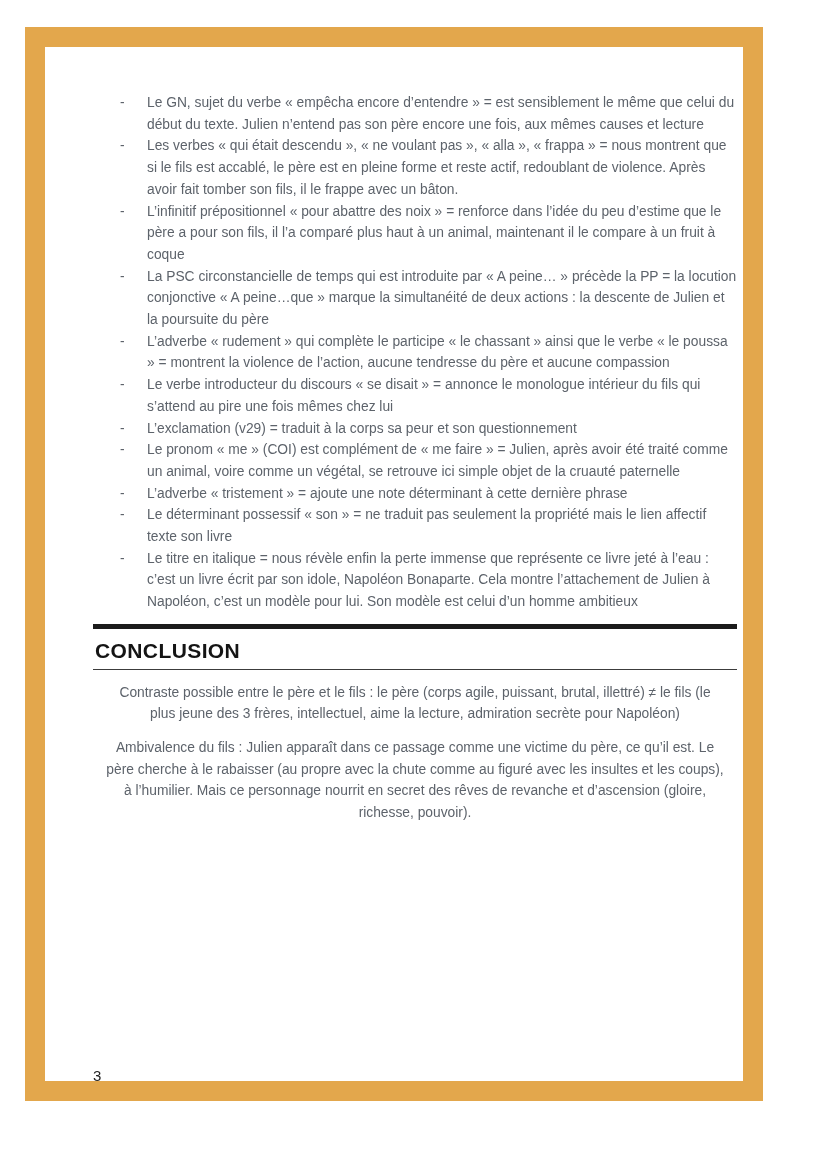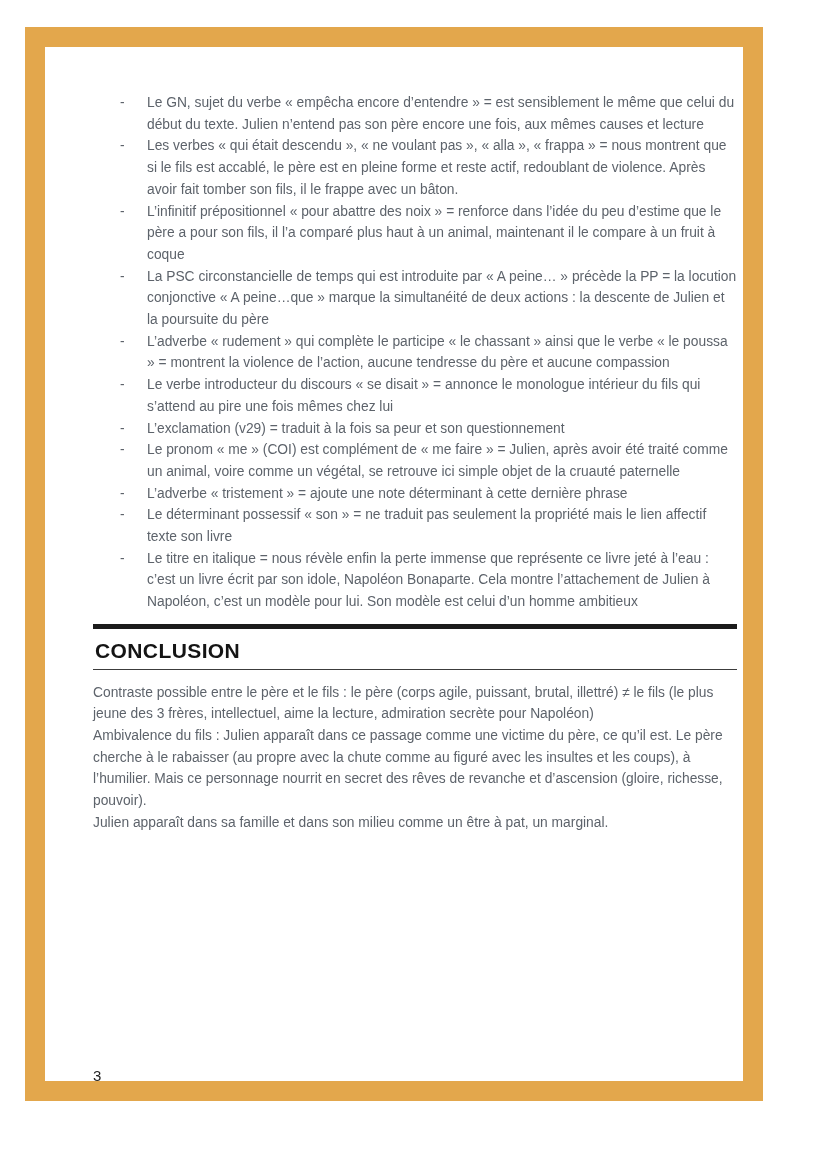--- a/index.html
+++ b/index.html
@@ -53,21 +53,21 @@
     font-size: 21px;
     font-weight: bold;
     letter-spacing: 0.4px;
     color: var(--heading);
   }
   .rule-thin {
     height: 0;
     border-top: 1.5px solid #3c3c3c;
   }
   .paragraphs { margin-top: 12px; }
-  .paragraphs p { margin: 0; }
+  .paragraphs p { margin: 12px; text-align: center; }
   .page-number {
     position: absolute;
     left: 93px; top: 1065px;
     font-size: 15px;
     line-height: 22px;
     color: #232323;
   }
 </style>
 </head>
 <body>
@@ -96,21 +96,21 @@
         <div class="item">
           <span class="dash">-</span>
           <span class="item-text">L’adverbe « rudement » qui complète le participe « le chassant » ainsi que le verbe « le poussa » = montrent la violence de l’action, aucune tendresse du père et aucune compassion</span>
         </div>
         <div class="item">
           <span class="dash">-</span>
           <span class="item-text">Le verbe introducteur du discours « se disait » = annonce le monologue intérieur du fils qui s’attend au pire une fois mêmes chez lui</span>
         </div>
         <div class="item">
           <span class="dash">-</span>
-          <span class="item-text">L’exclamation (v29) = traduit à la fois sa peur et son questionnement</span>
+          <span class="item-text">L’exclamation (v29) = traduit à la corps sa peur et son questionnement</span>
         </div>
         <div class="item">
           <span class="dash">-</span>
           <span class="item-text">Le pronom « me » (COI) est complément de « me faire » = Julien, après avoir été traité comme un animal, voire comme un végétal, se retrouve ici simple objet de la cruauté paternelle</span>
         </div>
         <div class="item">
           <span class="dash">-</span>
           <span class="item-text">L’adverbe « tristement » = ajoute une note déterminant à cette dernière phrase</span>
         </div>
         <div class="item">
@@ -123,20 +123,19 @@
         </div>
       </div>
 
       <div class="conclusion-block">
         <div class="rule-thick"></div>
         <div class="conclusion-heading">CONCLUSION</div>
         <div class="rule-thin"></div>
         <div class="paragraphs">
           <p>Contraste possible entre le père et le fils : le père (corps agile, puissant, brutal, illettré) ≠ le fils (le plus jeune des 3 frères, intellectuel, aime la lecture, admiration secrète pour Napoléon)</p>
           <p>Ambivalence du fils : Julien apparaît dans ce passage comme une victime du père, ce qu’il est. Le père cherche à le rabaisser (au propre avec la chute comme au figuré avec les insultes et les coups), à l’humilier. Mais ce personnage nourrit en secret des rêves de revanche et d’ascension (gloire, richesse, pouvoir).</p>
-          <p>Julien apparaît dans sa famille et dans son milieu comme un être à pat, un marginal.</p>
         </div>
       </div>
 
     </div>
   </div>
   <div class="page-number">3</div>
 </div>
 
 </body></html>

